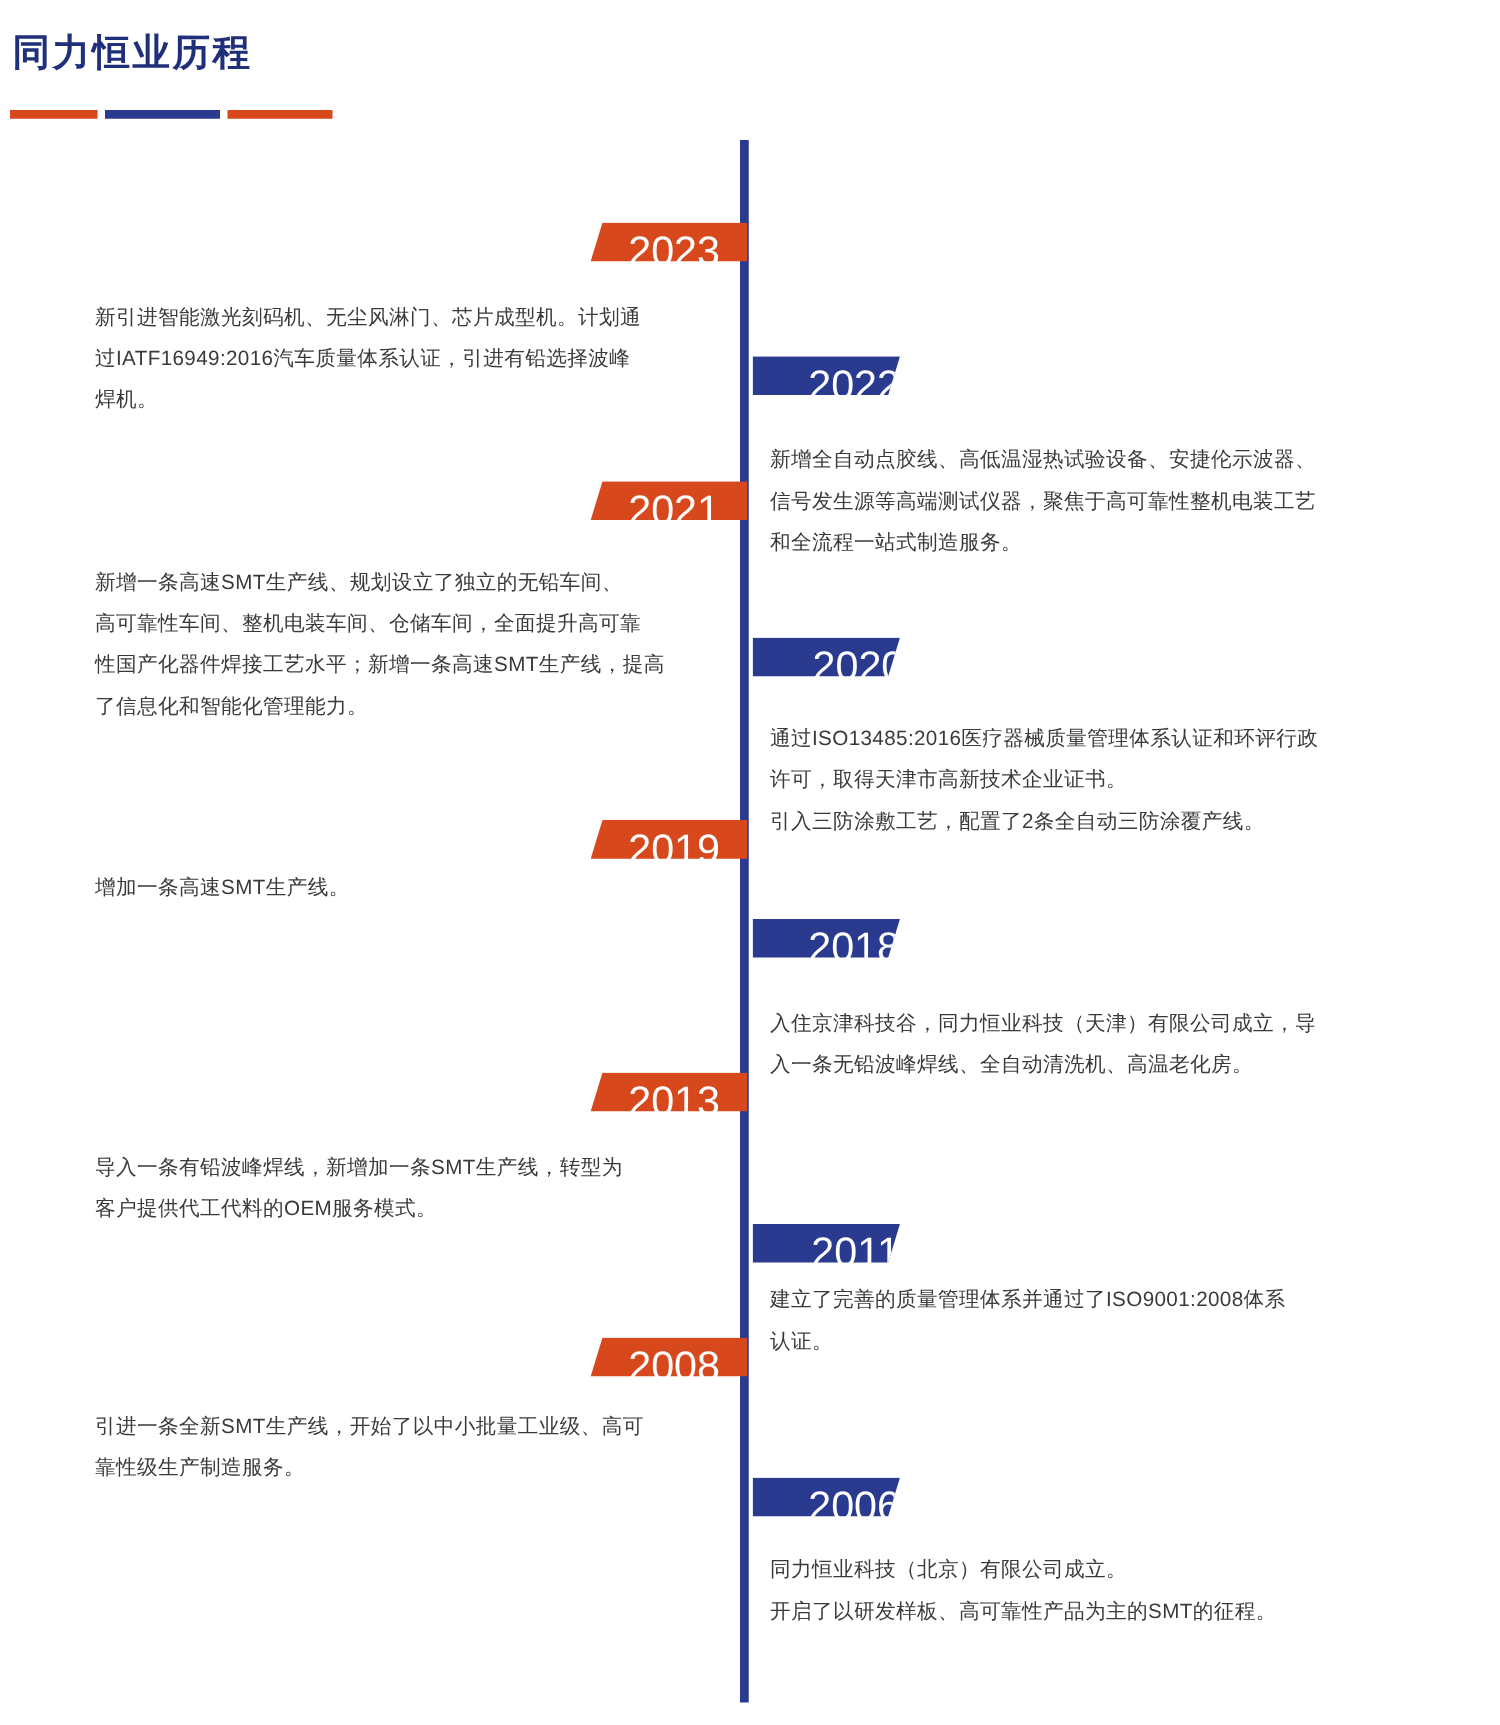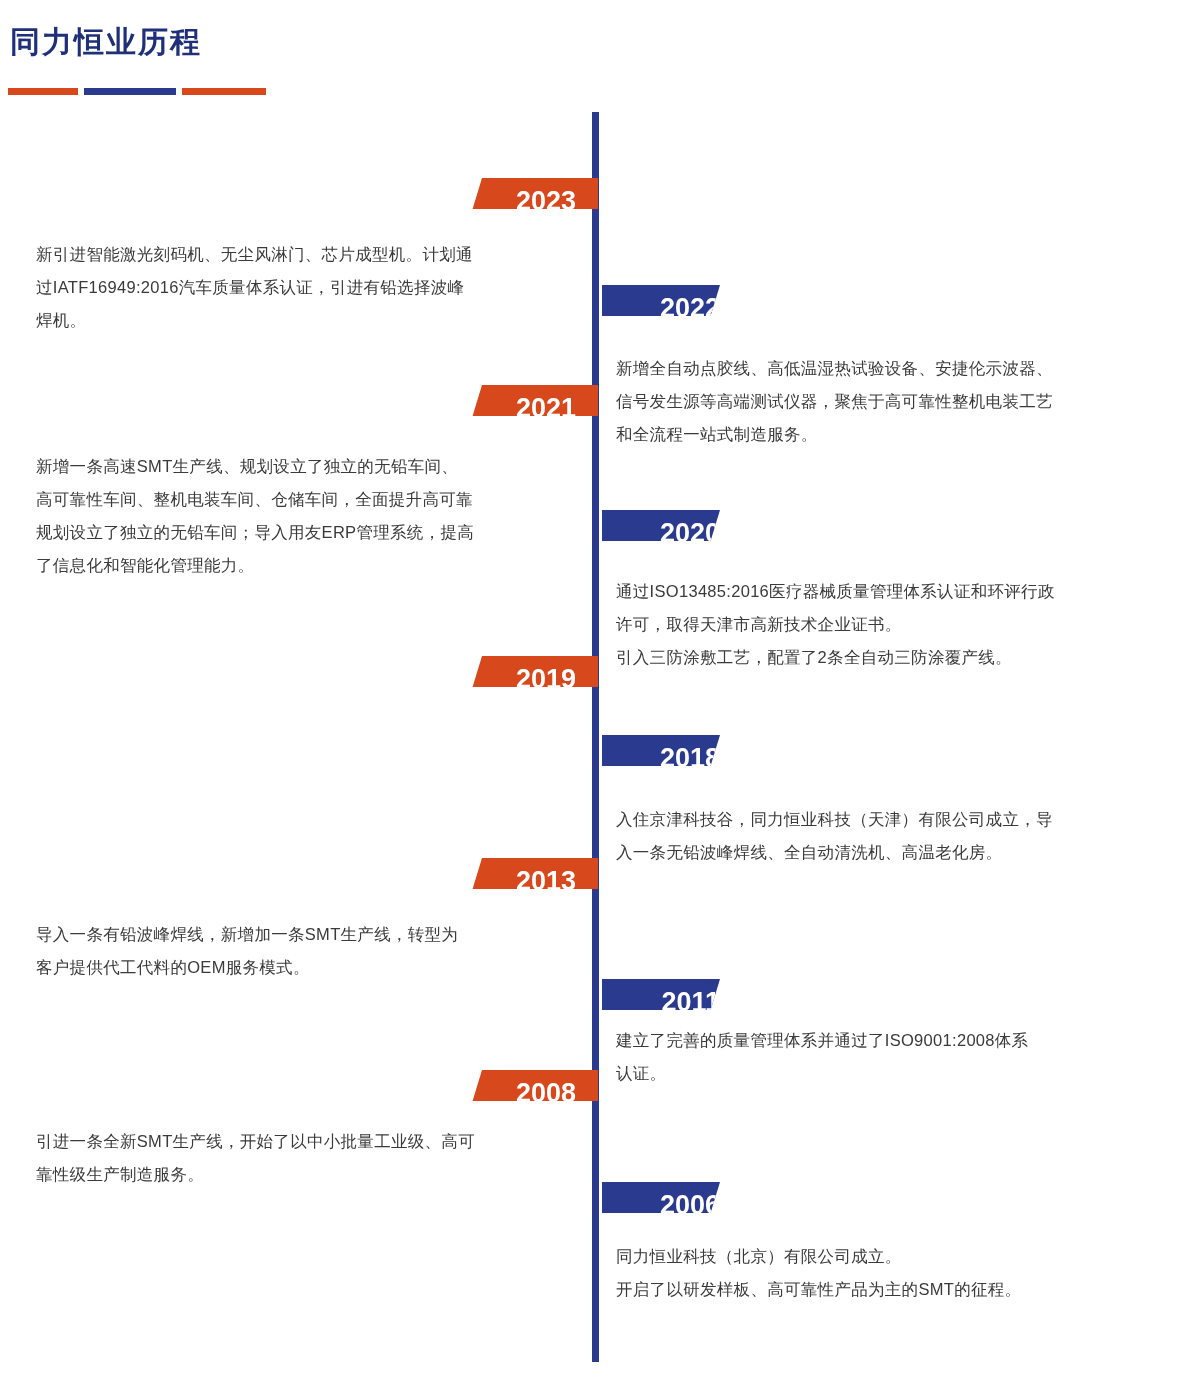--- a/index.html
+++ b/index.html
@@ -50,22 +50,22 @@
     width: 7px;
     height: 1250px;
     background: #2a3a8f;
   }
 
   
   .year-tag {
     position: absolute;
     height: 31px;
     line-height: 46px;
-    font-size: 27px;
-    font-weight: bold;
+    font-size: 33px;
+    font-weight: normal;
     color: #ffffff;
     box-sizing: border-box;
   }
   .year-tag.left {
     right: 602px;
     padding-right: 22px;
     text-align: right;
     background: #d8481d;
     width: 130px;
     clip-path: polygon(14px 0, 130px 0, 130px 46px, 0 46px);
@@ -81,21 +81,21 @@
 
   
   .desc {
     position: absolute;
     font-size: 16.5px;
     line-height: 2.0;
     color: #3a3a3a;
     letter-spacing: 0.3px;
   }
   .desc.left {
-    right: 644px;
+    right: 604px;
     width: 520px;
     text-align: left;
   }
   .desc.right {
     left: 616px;
     width: 560px;
     text-align: left;
   }
   .desc p { margin: 0; }
 </style>
@@ -121,31 +121,32 @@
     <div class="year-tag right" style="top: 285px;">2022</div>
     <div class="desc right" style="top: 352px;">
       <p>新增全自动点胶线、高低温湿热试验设备、安捷伦示波器、</p>
       <p>信号发生源等高端测试仪器，聚焦于高可靠性整机电装工艺</p>
       <p>和全流程一站式制造服务。</p>
     </div>
     <div class="year-tag left" style="top: 385px;">2021</div>
     <div class="desc left" style="top: 450px;">
       <p>新增一条高速SMT生产线、规划设立了独立的无铅车间、</p>
       <p>高可靠性车间、整机电装车间、仓储车间，全面提升高可靠</p>
-      <p>规划设立了独立的无铅车间；导入用友ERP管理系统，提高</p>
+      <p>性国产化器件焊接工艺水平；新增一条高速SMT生产线，提高</p>
       <p>了信息化和智能化管理能力。</p>
     </div>
     <div class="year-tag right" style="top: 510px; padding-left: 48px;">2020</div>
     <div class="desc right" style="top: 575px;">
       <p>通过ISO13485:2016医疗器械质量管理体系认证和环评行政</p>
       <p>许可，取得天津市高新技术企业证书。</p>
       <p>引入三防涂敷工艺，配置了2条全自动三防涂覆产线。</p>
     </div>
     <div class="year-tag left" style="top: 628px; margin-top: 28px;">2019</div>
     <div class="desc left" style="top: 694px;">
+      <p>增加一条高速SMT生产线。</p>
     </div>
     <div class="year-tag right" style="top: 735px;">2018</div>
     <div class="desc right" style="top: 803px;">
       <p>入住京津科技谷，同力恒业科技（天津）有限公司成立，导</p>
       <p>入一条无铅波峰焊线、全自动清洗机、高温老化房。</p>
     </div>
     <div class="year-tag left" style="top: 858px;">2013</div>
     <div class="desc left" style="top: 918px;">
       <p>导入一条有铅波峰焊线，新增加一条SMT生产线，转型为</p>
       <p>客户提供代工代料的OEM服务模式。</p>

